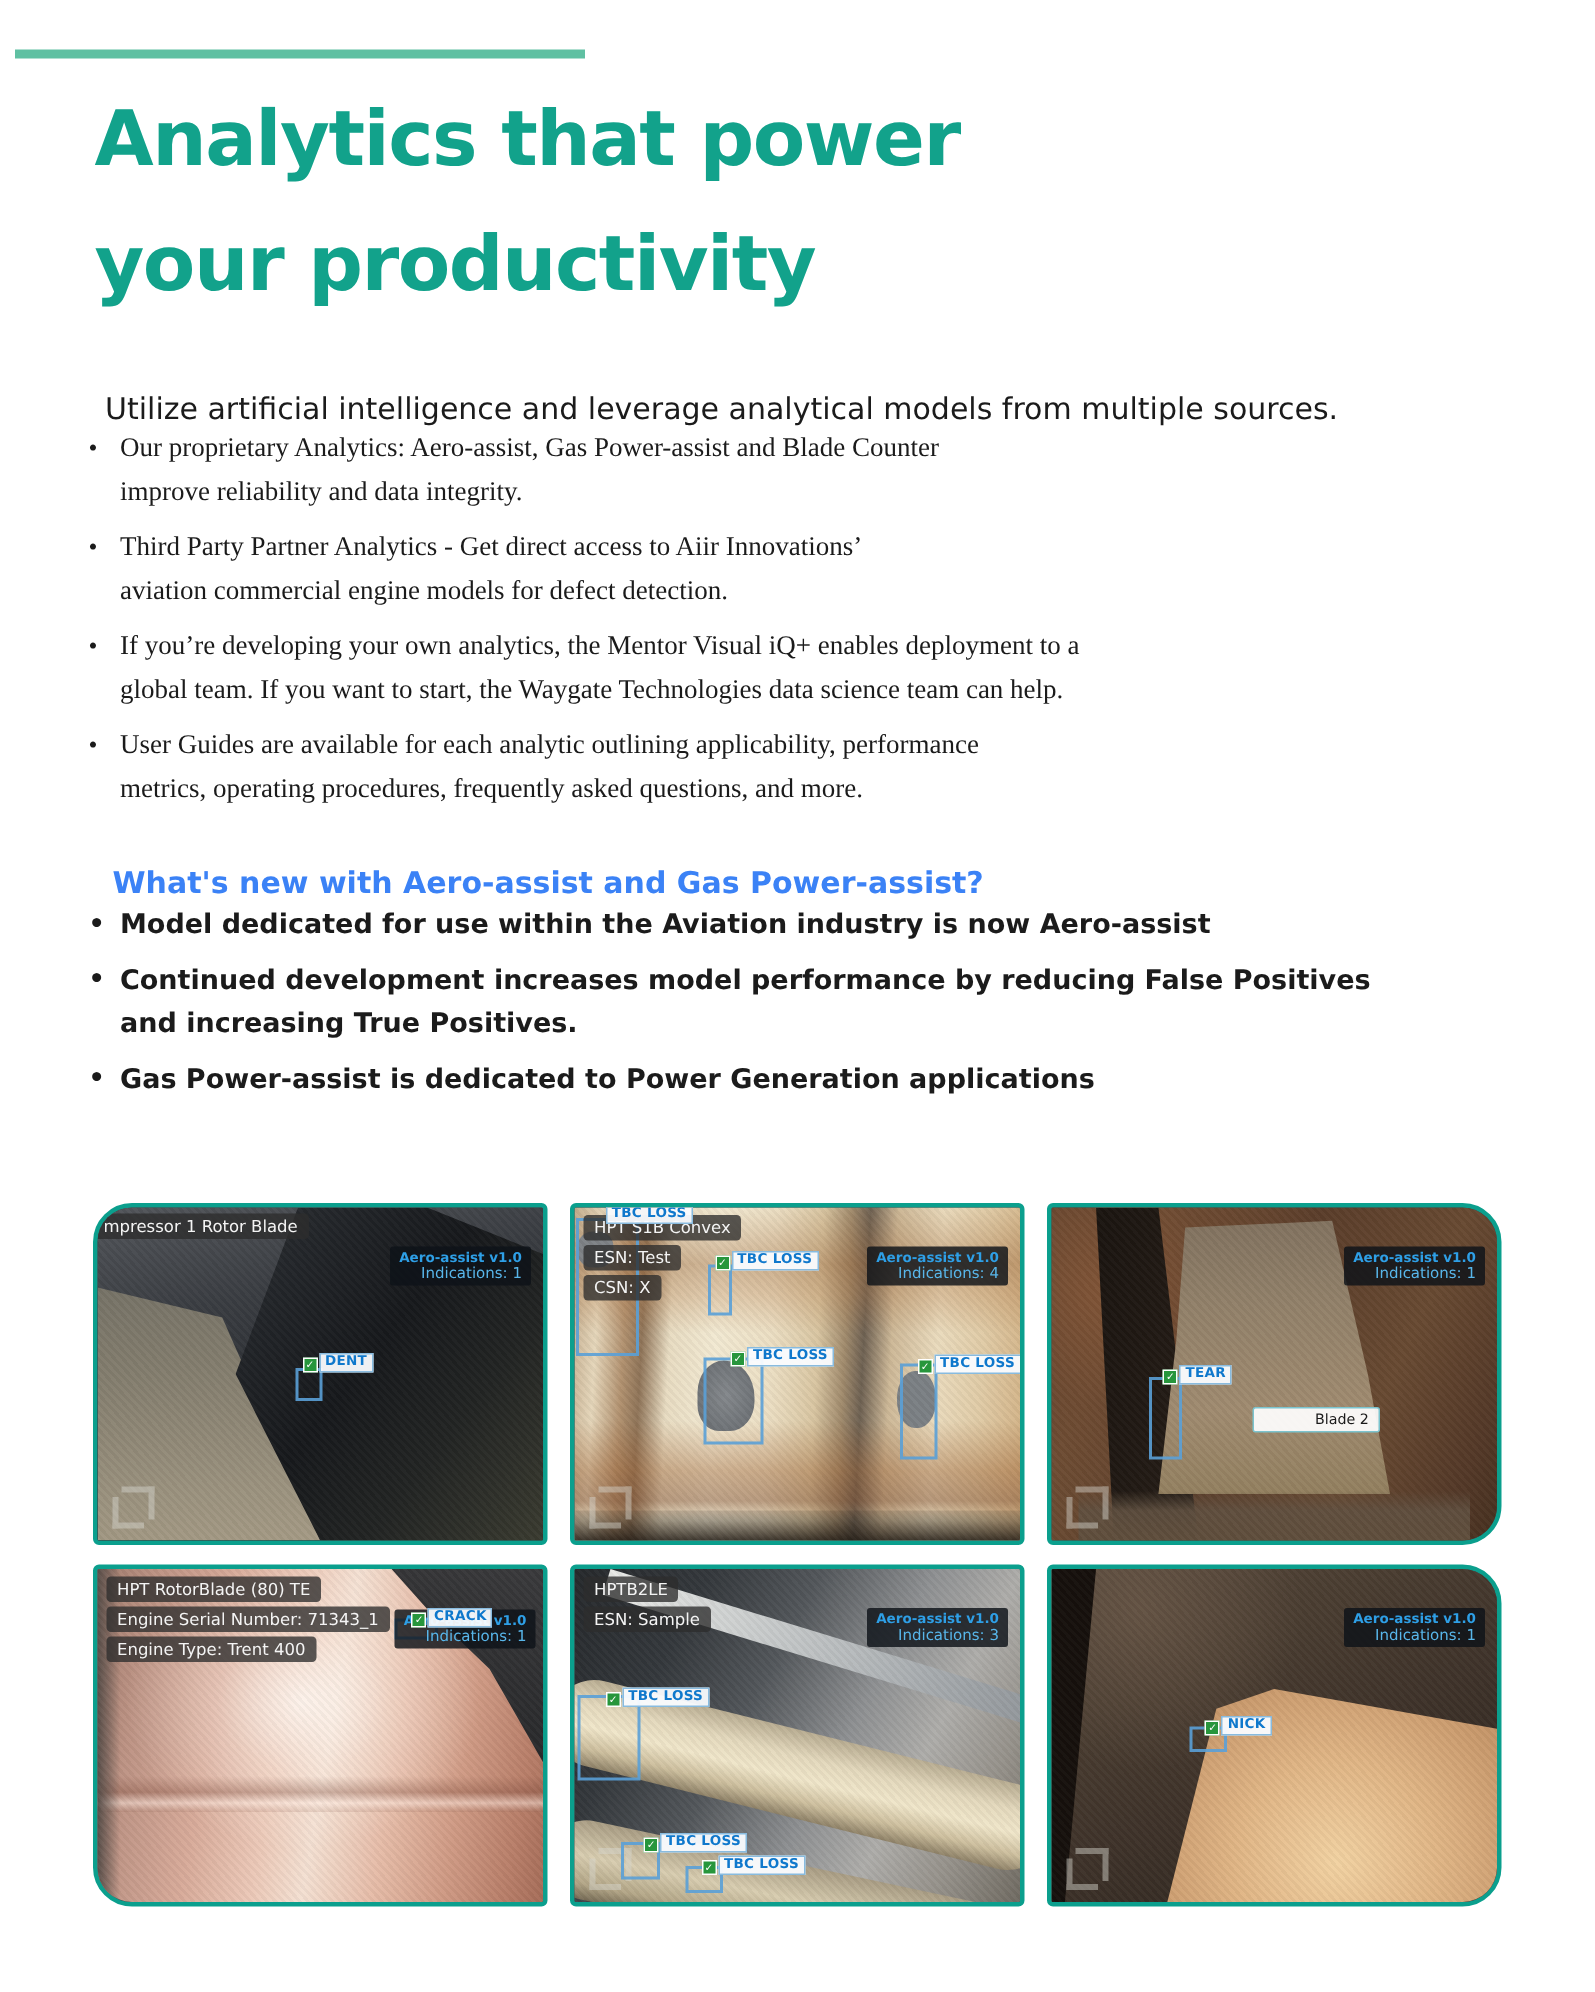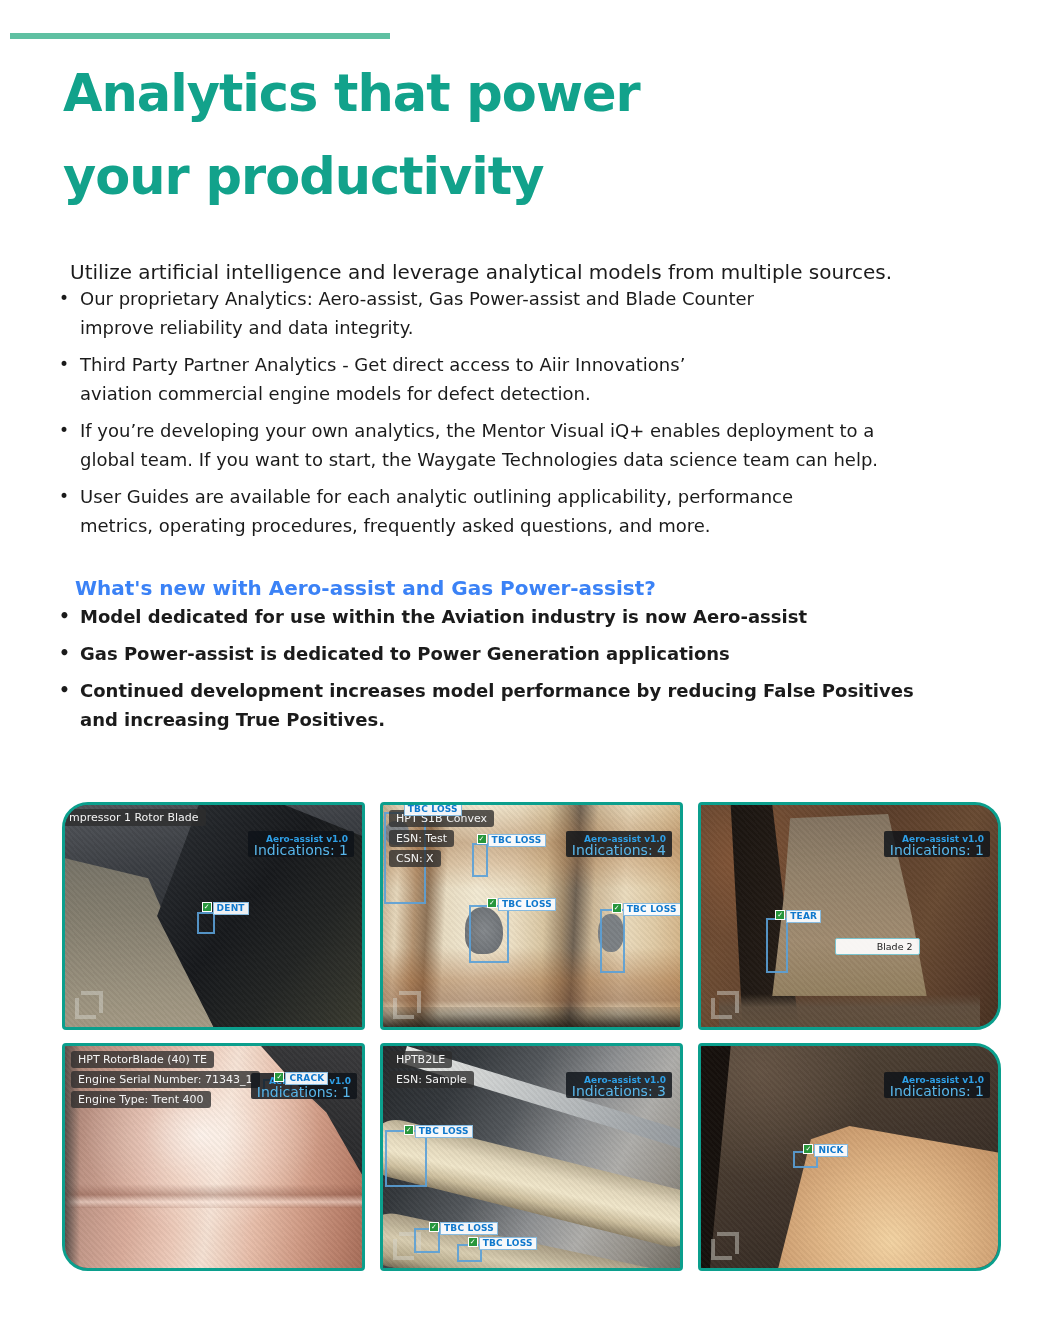--- a/index.html
+++ b/index.html
@@ -12,21 +12,21 @@
   h1.page-title{
     position:absolute;left:63px;top:52px;margin:0;
     font-size:51px;line-height:83px;font-weight:700;color:#12a28b;letter-spacing:-1px;
   }
   h1.page-title span{display:block;}
   .intro{position:absolute;left:70px;top:240px;font-size:20px;color:#1b1b1b;}
   ul.blist{list-style:none;margin:0;padding:0;position:absolute;width:930px;}
   ul.blist li{position:relative;padding-left:23px;font-size:18px;line-height:29px;margin-bottom:8px;color:#1b1b1b;}
   ul.blist li::before{content:"•";position:absolute;left:2px;top:0;font-size:17px;color:#1b1b1b;}
   ul.blist li span{display:block;}
-  .blist-1{left:57px;top:284px;}
+  .blist-1{left:57px;top:284px;font-family:Liberation Serif, serif;}
   .subheading{position:absolute;left:63px;top:564px;margin:12px;font-size:20px;font-weight:700;color:#3b82f6;}
   .blist-2{left:57px;top:602px;font-weight:bold;}
 
   
   .gallery{
     position:absolute;left:62px;top:802px;width:939px;
     display:grid;grid-template-columns:repeat(3,303px);grid-auto-rows:228px;gap:13px 15px;
   }
   .frame{
     position:relative;box-sizing:border-box;border:3px solid #0b9f8d;overflow:hidden;background:#444;
@@ -93,22 +93,22 @@
     background:radial-gradient(circle at 64% 88%,#f2d2a2 0%,#e0b585 25%,#c08f63 55%,#996c4a 85%,#7e5638 100%);}
   .s6-left{inset:0;clip-path:polygon(0 0,10% 0,3% 100%,0 100%);background:#16100c;}
 
   
   .meta{position:absolute;z-index:6;top:5px;left:6px;}
   .meta div{display:table;background:rgba(45,45,45,.78);color:#f4f4f4;font-size:11px;line-height:13px;
     padding:2px 7px;margin-bottom:3px;border-radius:3px;white-space:nowrap;}
   .meta-cut{left:-3px;top:4px;}
   .badge{position:absolute;z-index:6;top:26px;right:8px;background:rgba(14,18,24,.82);padding:3px 6px 2px;border-radius:2px;text-align:right;}
   .badge .b1{color:#2e9fe6;font-size:9px;font-weight:700;line-height:11px;white-space:nowrap;}
-  .badge .b2{color:#58b6ea;font-size:14px;line-height:10px;white-space:nowrap;}
-  .tag{position:absolute;z-index:7;display:flex;align-items:flex-start;}
+  .badge .b2{color:#58b6ea;font-size:10px;line-height:10px;white-space:nowrap;}
+  .tag{position:absolute;z-index:7;display:flex;align-items:flex-end;}
   .tag .chk{width:8px;height:8px;background:#27963c;border:1px solid #fff;color:#fff;font-size:7px;line-height:8px;text-align:center;margin-right:1px;flex:none;}
   .tag .txt{background:rgba(250,252,255,.95);border:1px solid #88bbdf;color:#0f78cc;font-weight:700;font-size:9px;line-height:11px;padding:0 3px;letter-spacing:.2px;white-space:nowrap;}
   .bbox{position:absolute;z-index:5;border:2px solid rgba(90,160,215,.9);}
   .plain{position:absolute;z-index:7;background:rgba(255,255,255,.92);border:1px solid #7bc4ce;color:#1a1a1a;font-size:9.5px;line-height:13px;padding:1px 6px;border-radius:2px;white-space:nowrap;}
   .wm{position:absolute;left:10px;bottom:8px;width:28px;height:28px;opacity:.45;z-index:4;}
   .wm::before{content:"";position:absolute;left:0;bottom:0;width:62%;height:62%;border:4px solid #d8d8d0;border-top:none;border-right:none;}
   .wm::after{content:"";position:absolute;left:22%;top:0;width:78%;height:78%;border:4px solid #d8d8d0;border-bottom:none;border-left:none;box-sizing:border-box;}
 </style>
 </head>
 <body>
@@ -141,25 +141,25 @@
   </li>
 </ul>
 
 <h2 class="subheading">What's new with Aero-assist and Gas Power-assist?</h2>
 
 <ul class="blist blist-2">
   <li>
     <span>Model dedicated for use within the Aviation industry is now Aero-assist</span>
   </li>
   <li>
-    <span>Gas Power-assist is dedicated to Power Generation applications</span>
-  </li>
-  <li>
     <span>Continued development increases model performance by reducing False Positives</span>
     <span>and increasing True Positives.</span>
+  </li>
+  <li>
+    <span>Gas Power-assist is dedicated to Power Generation applications</span>
   </li>
 </ul>
 
 <div class="gallery">
 
   <div class="frame r-tl">
     <div class="scene">
       <div class="layer s1-base"></div>
       <div class="layer s1-floor"></div>
       <div class="layer s1-blade"></div>
@@ -246,21 +246,21 @@
   <div class="frame r-bl">
     <div class="scene">
       <div class="layer s4-base"></div>
       <div class="layer s4-hl"></div>
       <div class="layer s4-dark-tr"></div>
       <div class="layer s4-seam"></div>
       <div class="layer s4-left"></div>
       <div class="noise"></div>
     </div>
     <div class="meta">
-      <div>HPT RotorBlade (40) TE</div>
+      <div>HPT RotorBlade (80) TE</div>
       <div>Engine Serial Number: 71343_1</div>
       <div>Engine Type: Trent 400</div>
     </div>
     <div class="badge" style="top:27px;right:5px;">
       <div class="b1">Aero-assist v1.0</div>
       <div class="b2">Indications: 1</div>
     </div>
     <div class="tag" style="left:70.5%;top:11.5%;">
       <span class="chk">✓</span>
       <span class="txt">CRACK</span>

